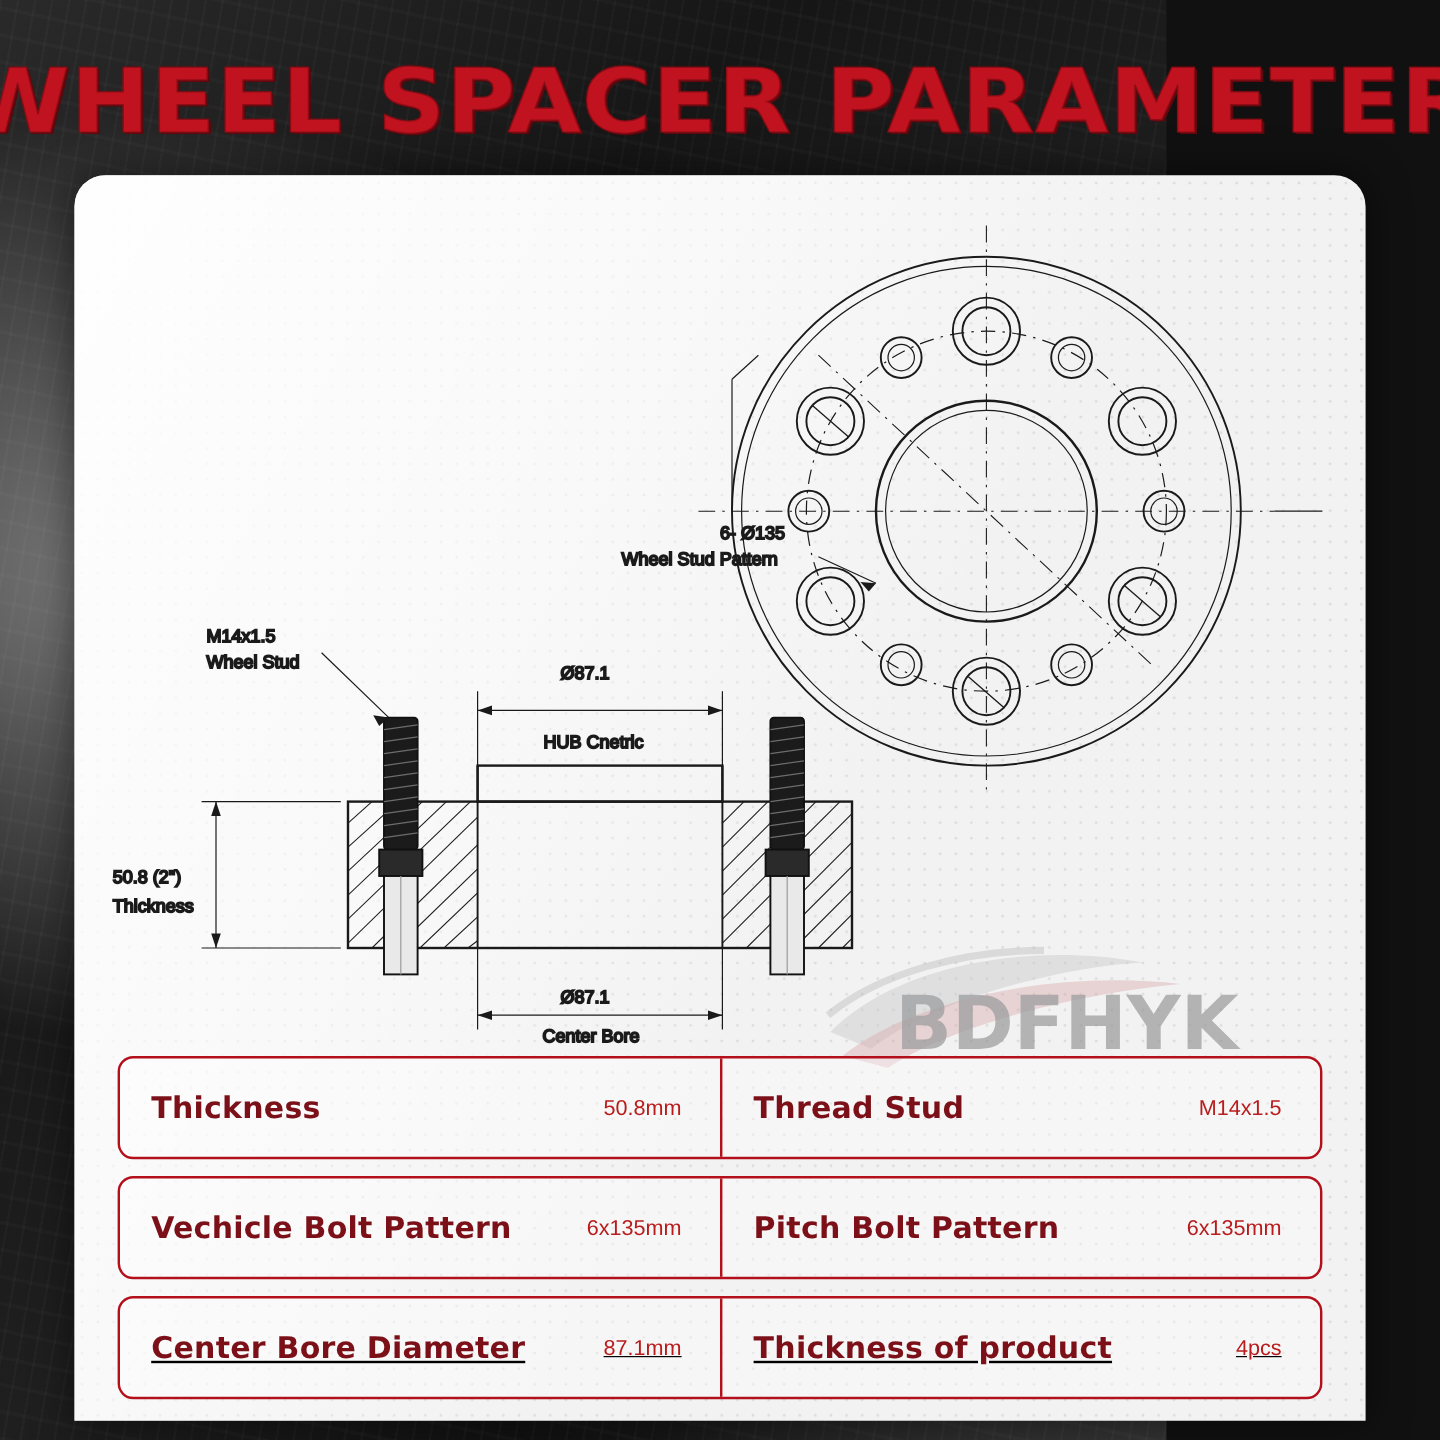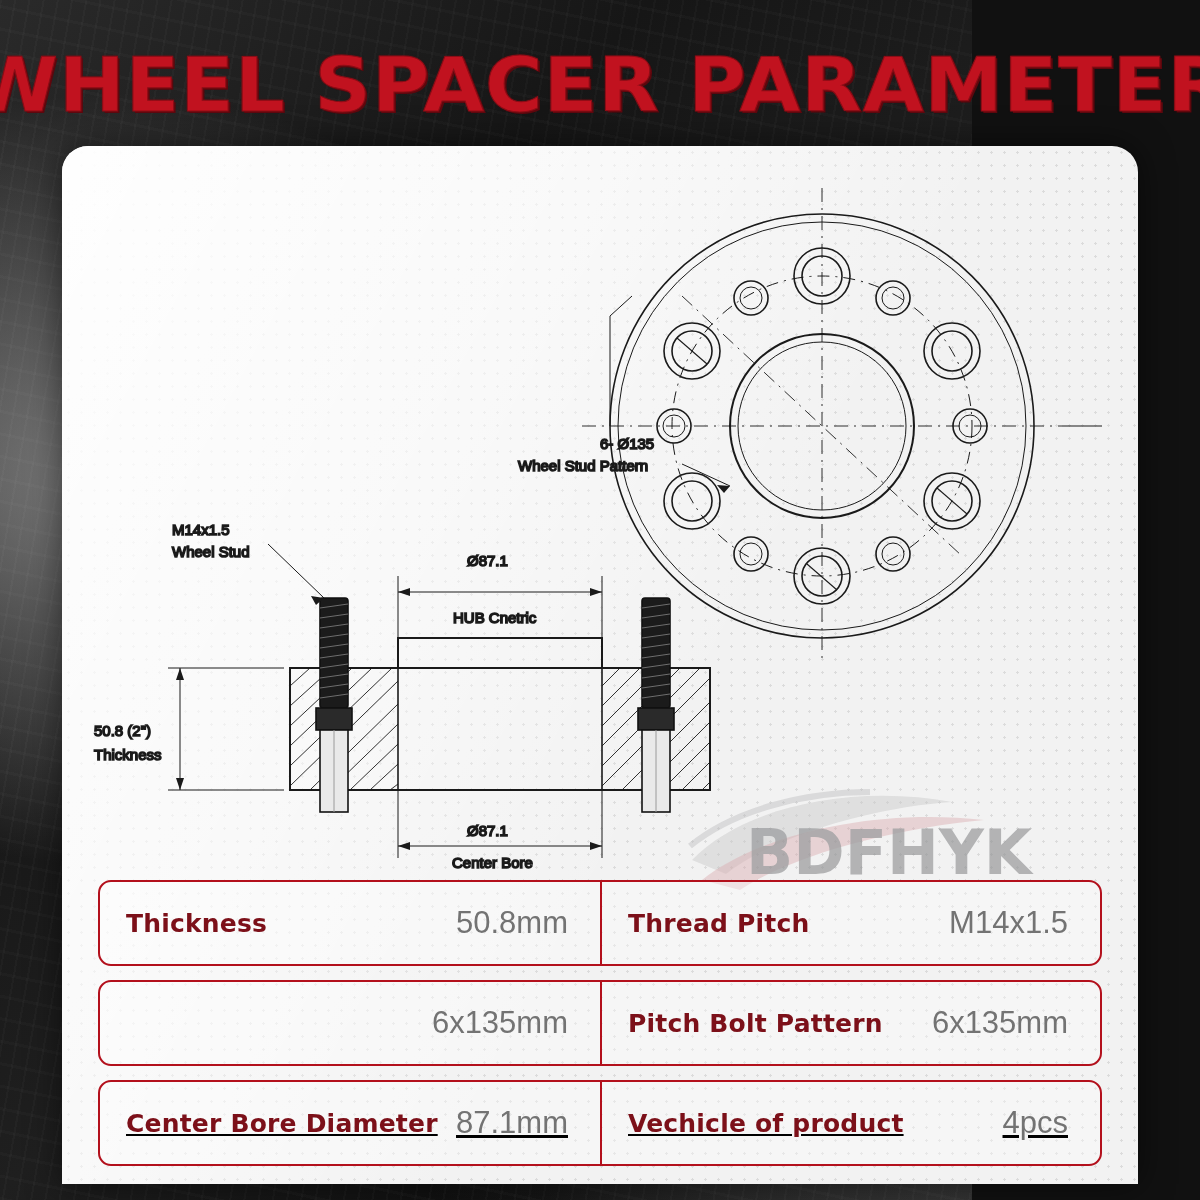--- a/index.html
+++ b/index.html
@@ -116,22 +116,22 @@
   .spec-label {
     font-family: "DejaVu Sans", sans-serif;
     font-weight: 700;
     font-size: 25px;
     color: #7c1019;
     letter-spacing: .2px;
     white-space: nowrap;
   }
   .spec-value {
     margin-left: auto;
-    font-size: 31px;
-    color: #737373;
+    font-size: 18px;
+    color: #b91c1c;
     white-space: nowrap;
     padding-right: 6px;
   }
 
   
   .dtext { font-family: "Liberation Sans", sans-serif; font-size: 15px; fill: #1a1a1a; }
 </style>
 </head>
 <body>
 
@@ -362,41 +362,42 @@
     </svg>
 
     <div class="specs">
 
       <div class="spec-row">
         <div class="spec-cell">
           <span class="spec-label">Thickness</span>
           <span class="spec-value">50.8mm</span>
         </div>
         <div class="spec-cell">
-          <span class="spec-label">Thread Pitch</span>
+          <span class="spec-label">Thread Stud</span>
           <span class="spec-value">M14x1.5</span>
         </div>
       </div>
 
       <div class="spec-row">
         <div class="spec-cell">
+          <span class="spec-label">Vechicle Bolt Pattern</span>
           <span class="spec-value">6x135mm</span>
         </div>
         <div class="spec-cell">
           <span class="spec-label">Pitch Bolt Pattern</span>
           <span class="spec-value">6x135mm</span>
         </div>
       </div>
 
       <div class="spec-row">
         <div class="spec-cell">
           <span class="spec-label">Center Bore Diameter</span>
           <span class="spec-value">87.1mm</span>
         </div>
         <div class="spec-cell">
-          <span class="spec-label">Vechicle of product</span>
+          <span class="spec-label">Thickness of product</span>
           <span class="spec-value">4pcs</span>
         </div>
       </div>
 
     </div>
   </div>
 </div>
 
 </body></html>

